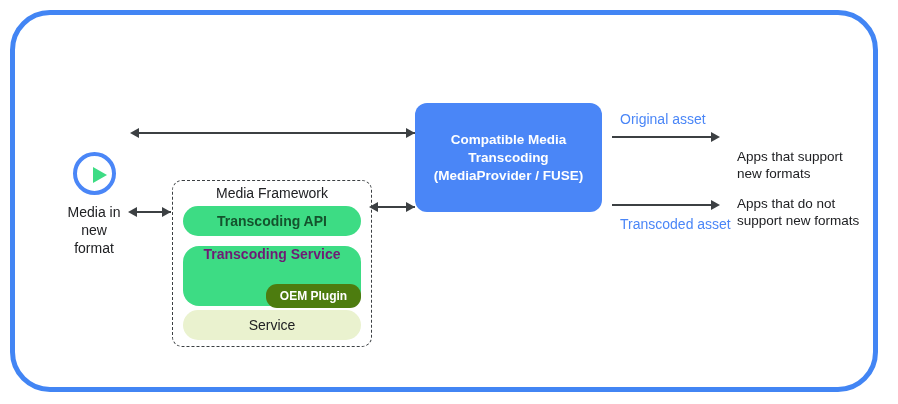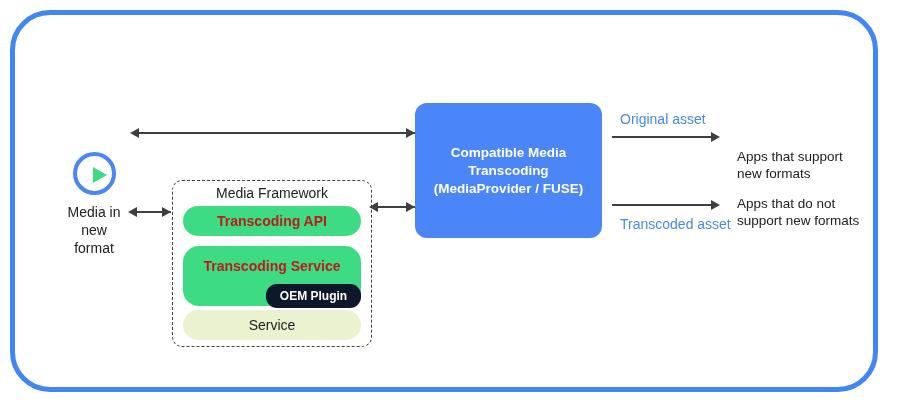--- a/index.html
+++ b/index.html
@@ -51,31 +51,31 @@
 
   
   .mf-box{position:absolute;left:172px;top:180px;width:200px;height:167px;
     border:1.5px dashed #3c4043;border-radius:10px;box-sizing:border-box;background:transparent;}
   .mf-title{position:absolute;left:172px;top:185px;width:200px;text-align:center;
     font-size:14px;color:#202124;}
 
   .pill{position:absolute;display:flex;align-items:center;justify-content:center;
     box-sizing:border-box;}
   .pill-api{left:183px;top:206px;width:178px;height:30px;background:#3ddc84;
-    border-radius:15px;font-size:14px;font-weight:bold;color:#b91c1c;}
+    border-radius:15px;font-size:14px;font-weight:bold;color:#14532d;}
   .pill-svc{left:183px;top:246px;width:178px;height:60px;background:#3ddc84;
-    border-radius:16px;font-size:14px;font-weight:bold;color:#b91c1c;
-    align-items:flex-start;padding-top:12px;}
-  .pill-oem{left:266px;top:284px;width:95px;height:24px;background:#0f172a;
+    border-radius:16px;font-size:14px;font-weight:bold;color:#701a75;
+    align-items:flex-start;}
+  .pill-oem{left:266px;top:284px;width:95px;height:24px;background:#4d7c0f;
     border-radius:11px;font-size:12px;font-weight:bold;color:#ffffff;text-align:right;}
   .pill-hw{left:183px;top:310px;width:178px;height:30px;background:#eaf2cf;
     border-radius:15px;font-size:14px;color:#202124;}
 
   
-  .cmt-box{position:absolute;left:415px;top:103px;width:187px;height:135px;
+  .cmt-box{position:absolute;left:415px;top:103px;width:187px;height:109px;
     background:#4a86f7;border-radius:12px;display:flex;align-items:center;
     justify-content:center;text-align:center;color:#fff;font-size:13.5px;
     font-weight:bold;line-height:18px;padding:0 10px;box-sizing:border-box;}
 
   
   .asset-label{position:absolute;font-size:14px;color:#4a86f7;white-space:nowrap;}
   .lbl-orig{left:620px;top:111px;}
   .lbl-trans{left:620px;top:216px;}
   .apps-label{position:absolute;font-size:13.5px;line-height:17px;color:#202124;
     white-space:nowrap;}

